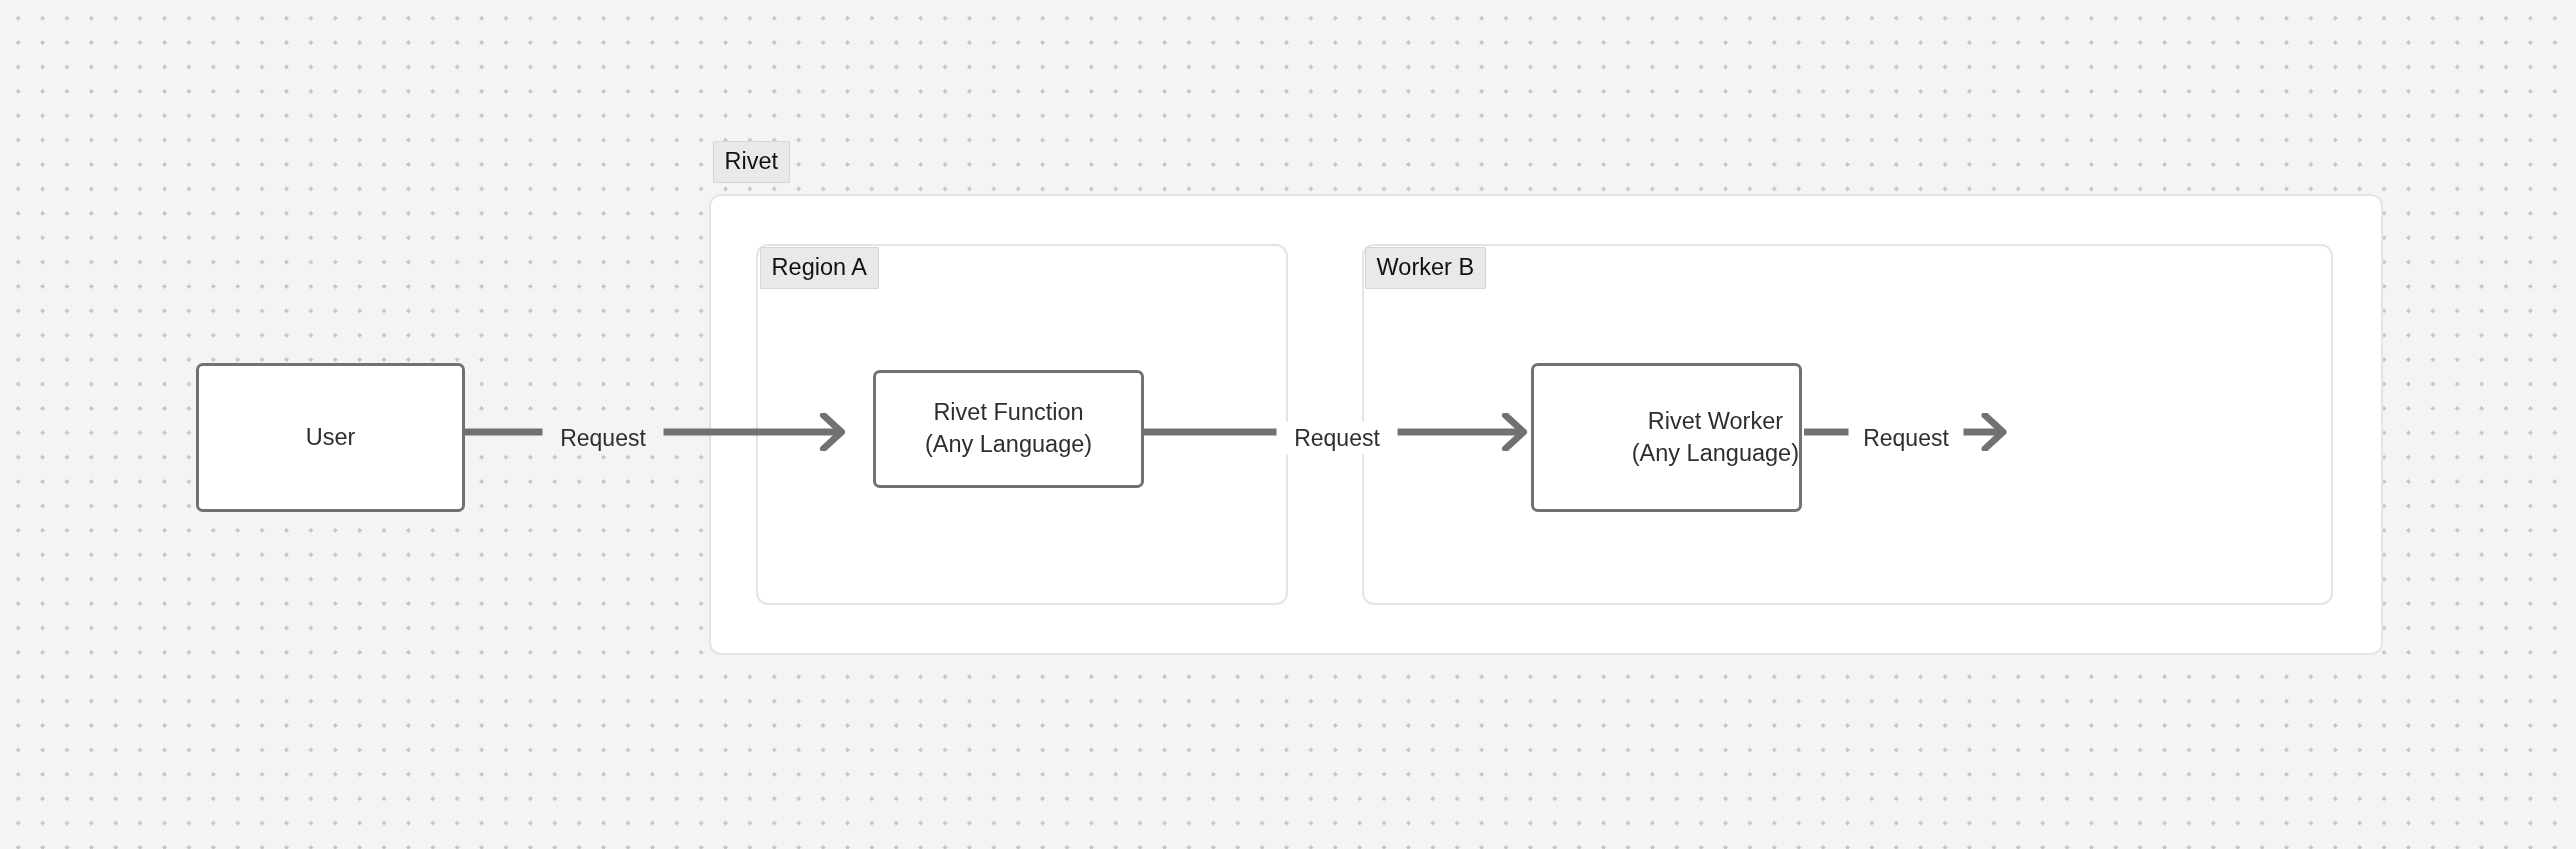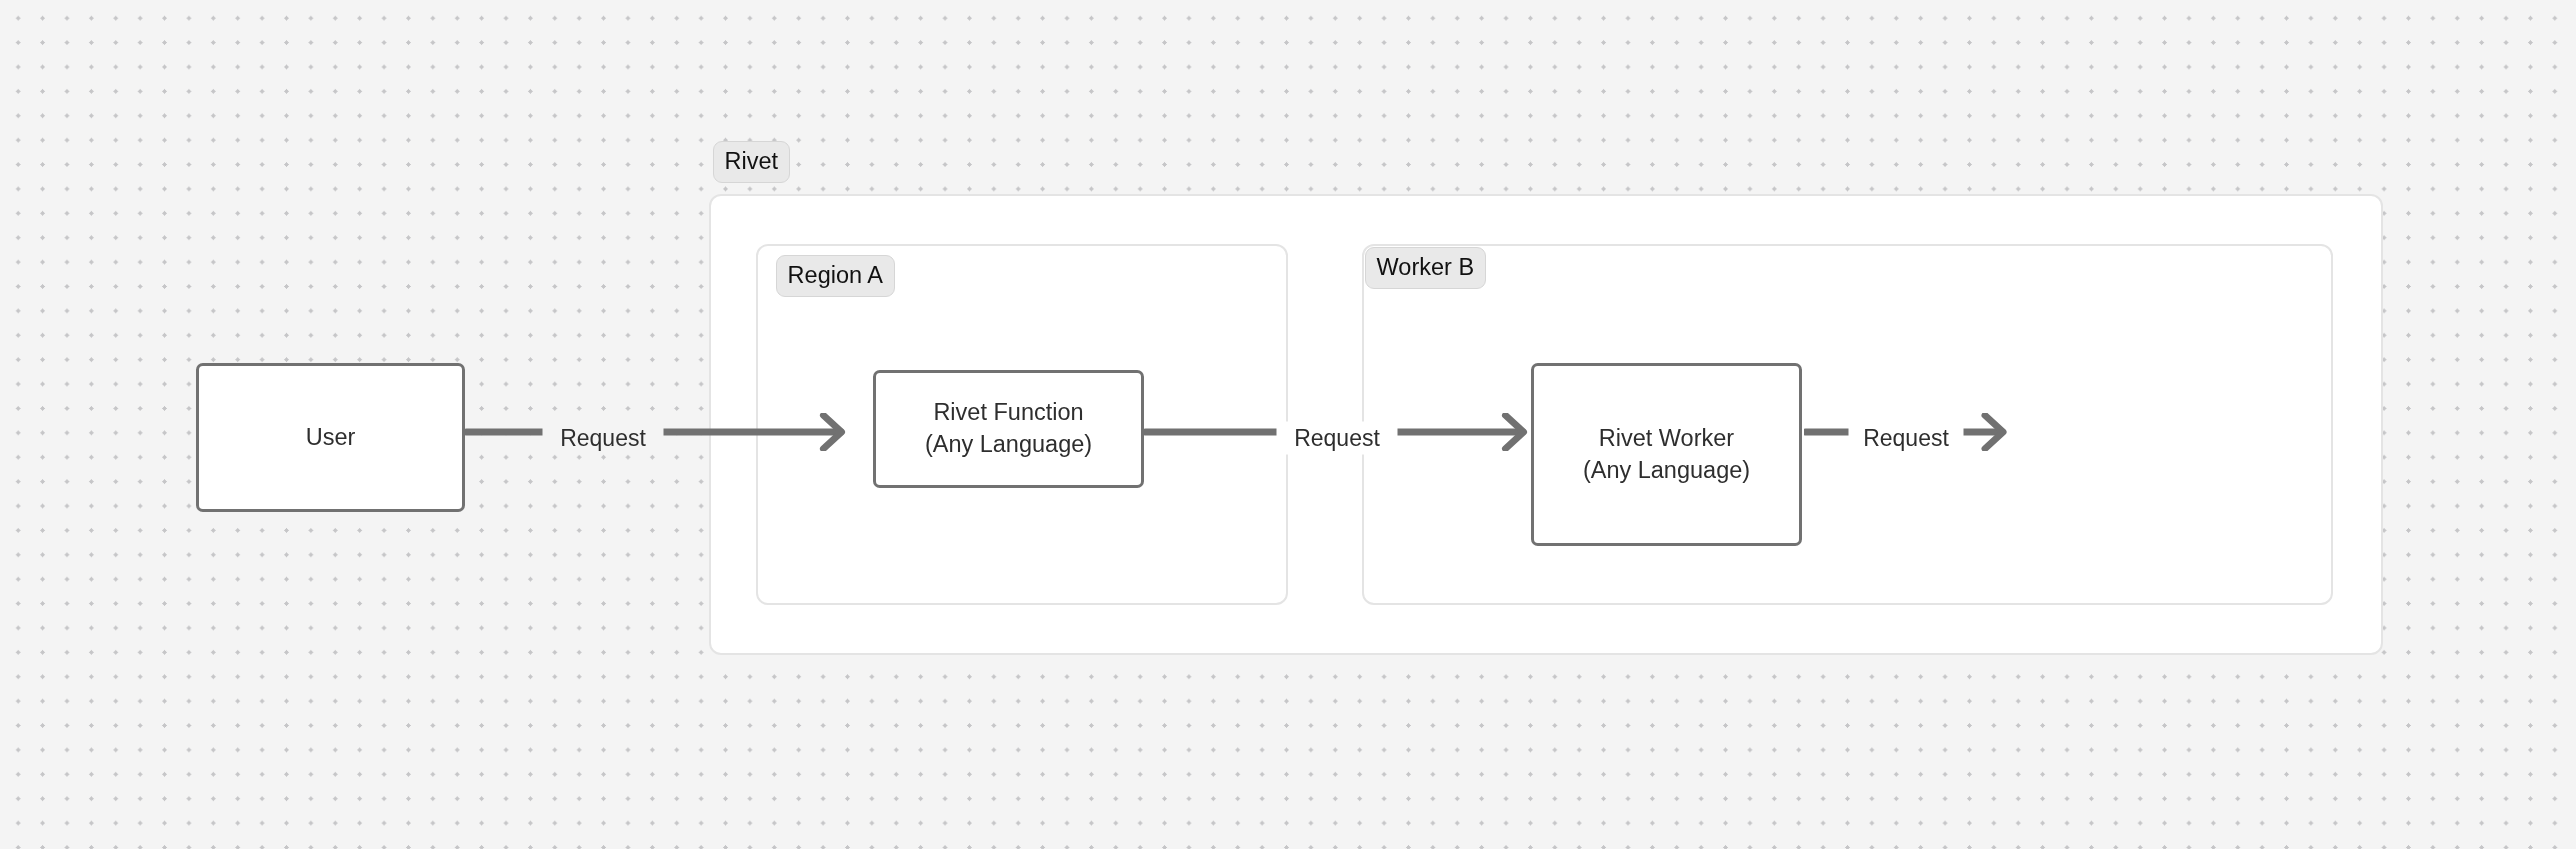--- a/index.html
+++ b/index.html
@@ -51,21 +51,21 @@
     border: 2.3px solid #e4e4e4;
     border-radius: 12px;
   }
 
   
   .group-badge {
     position: absolute;
     box-sizing: border-box;
     background: #e9e9e9;
     border: 1.5px solid #d6d6d6;
-    border-radius: 9px;
+    border-radius: 1px;
     color: #111111;
     font-size: 23.5px;
     line-height: 1;
     padding: 7.6px 10.6px 9px 10.6px;
     white-space: nowrap;
     z-index: 6;
   }
 
   
   .box {
@@ -111,21 +111,21 @@
 <body>
 
 <div id="canvas">
 
   <div class="group-outer" style="left:709px; top:194px; width:1674px; height:461px;"></div>
 
   <div class="group-badge" style="left:713px; top:141px;">Rivet</div>
 
   <div class="group-region" style="left:756px; top:244px; width:532px; height:361px;"></div>
 
-  <div class="group-badge" style="left:776px; top:247px;margin-top:8px;">Region A</div>
+  <div class="group-badge" style="left:760px; top:247px;">Region A</div>
 
   <div class="group-region" style="left:1362px; top:244px; width:971px; height:361px;"></div>
 
   <div class="group-badge" style="left:1365px; top:247px;">Worker B</div>
 
   <svg class="edge" style="left:465px; top:413px; width:410px; height:38px;" width="410" height="38" viewBox="0 0 540 50">
     <line x1="2" y1="25" x2="495" y2="25" stroke="#717171" stroke-width="9" stroke-linecap="round"></line>
     <polyline points="472,3 496,25 472,47" fill="none" stroke="#717171" stroke-width="9" stroke-linecap="round" stroke-linejoin="round"></polyline>
   </svg>
   <div class="edge-label-shade on-dots" style="left:603px; top:438px; width:121px; height:33px;"></div>
@@ -147,20 +147,20 @@
 
   <div class="node box" style="left:196px; top:363px; width:269px; height:149px;">
     <span class="box-text">User</span>
   </div>
 
   <div class="node box" style="left:873px; top:363px; width:271px; height:118px;margin-top:7px;">
     <span class="box-text">Rivet Function
 (Any Language)</span>
   </div>
 
-  <div class="node box" style="left:1531px; top:363px; width:271px; height:183px;">
+  <div class="node box" style="left:1531px; top:363px; width:271px; height:149px;justify-content:flex-end;">
     <span class="box-text">Rivet Worker
 (Any Language)</span>
   </div>
 
 
 </div>
 
 
 </body></html>

